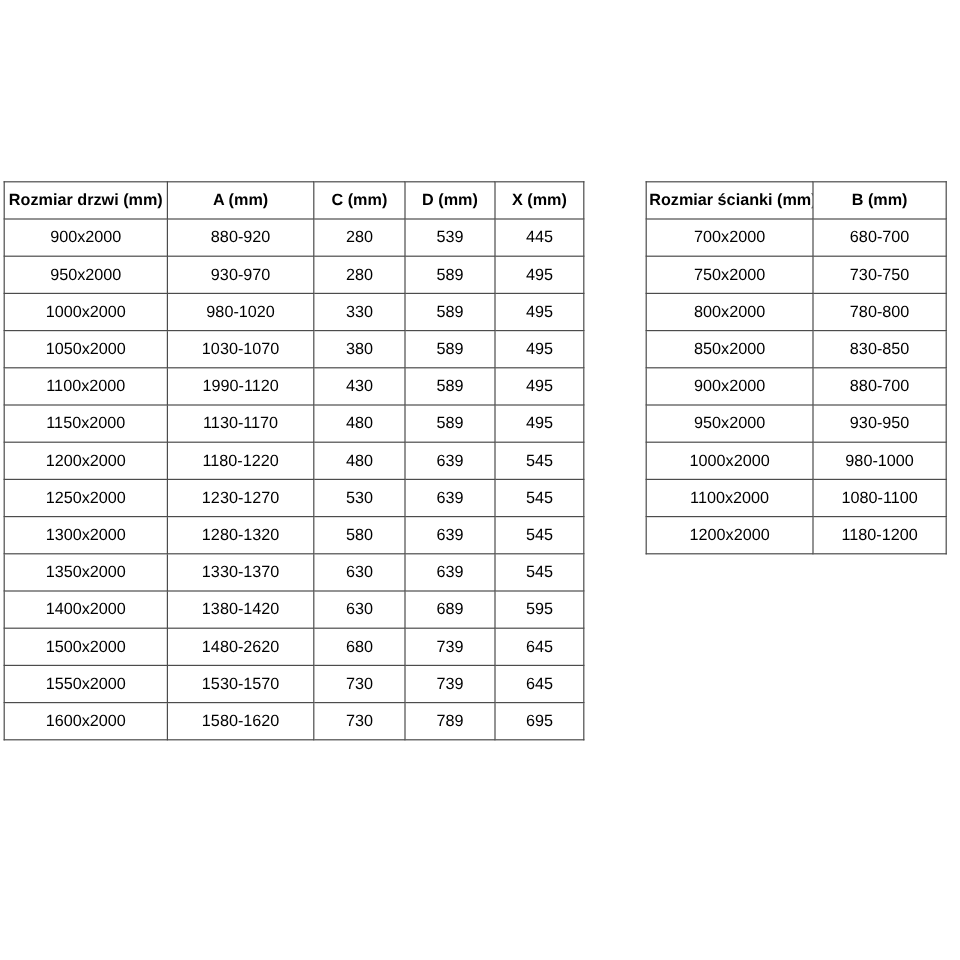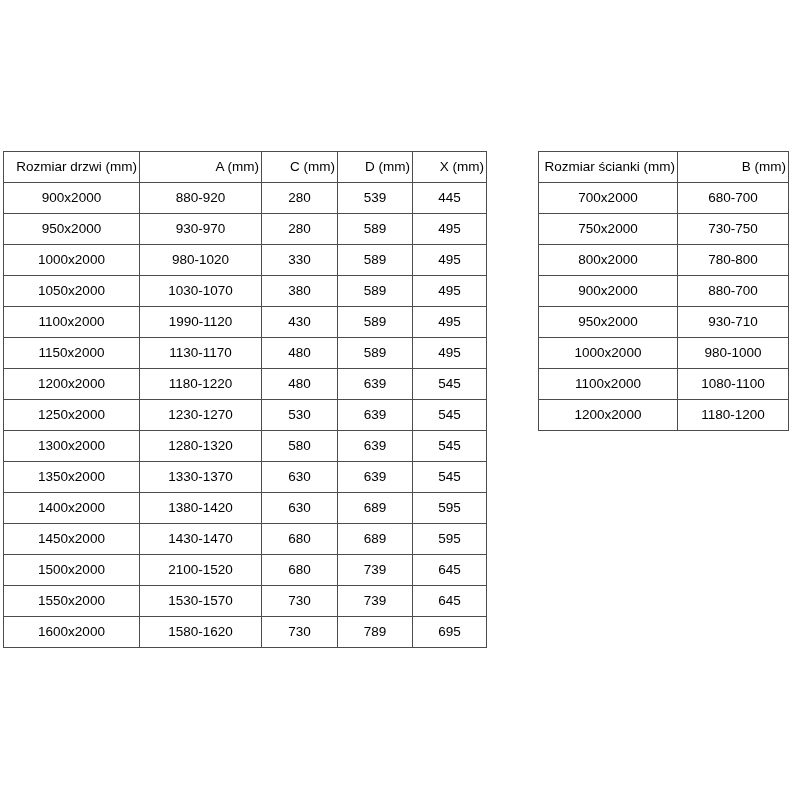--- a/index.html
+++ b/index.html
@@ -26,22 +26,21 @@
     text-align: center;
     vertical-align: middle;
     height: 30px;
     padding: 0 2px;
     font-size: 13.5px;
     line-height: 1;
     overflow: hidden;
     white-space: nowrap;
   }
   table.spec-table th {
-    font-weight: normal;
-    text-align: right;
+    font-weight: bold;
   }
   
   #door-table {
     left: 3px;
     top: 151px;
     width: 483px;
   }
   #door-table col:nth-child(1) { width: 136px; }
   #door-table col:nth-child(2) { width: 122px; }
   #door-table col:nth-child(3) { width: 76px; }
@@ -148,29 +147,22 @@
         <td>545</td>
       </tr>
       <tr>
         <td>1400x2000</td>
         <td>1380-1420</td>
         <td>630</td>
         <td>689</td>
         <td>595</td>
       </tr>
       <tr>
-        <td>1450x2000</td>
-        <td>1430-1470</td>
-        <td>680</td>
-        <td>689</td>
-        <td>595</td>
-      </tr>
-      <tr>
         <td>1500x2000</td>
-        <td>2100-1520</td>
+        <td>1480-2620</td>
         <td>680</td>
         <td>739</td>
         <td>645</td>
       </tr>
       <tr>
         <td>1550x2000</td>
         <td>1530-1570</td>
         <td>730</td>
         <td>739</td>
         <td>645</td>
@@ -203,26 +195,30 @@
       </tr>
       <tr>
         <td>750x2000</td>
         <td>730-750</td>
       </tr>
       <tr>
         <td>800x2000</td>
         <td>780-800</td>
       </tr>
       <tr>
+        <td>850x2000</td>
+        <td>830-850</td>
+      </tr>
+      <tr>
         <td>900x2000</td>
         <td>880-700</td>
       </tr>
       <tr>
         <td>950x2000</td>
-        <td>930-710</td>
+        <td>930-950</td>
       </tr>
       <tr>
         <td>1000x2000</td>
         <td>980-1000</td>
       </tr>
       <tr>
         <td>1100x2000</td>
         <td>1080-1100</td>
       </tr>
       <tr>

